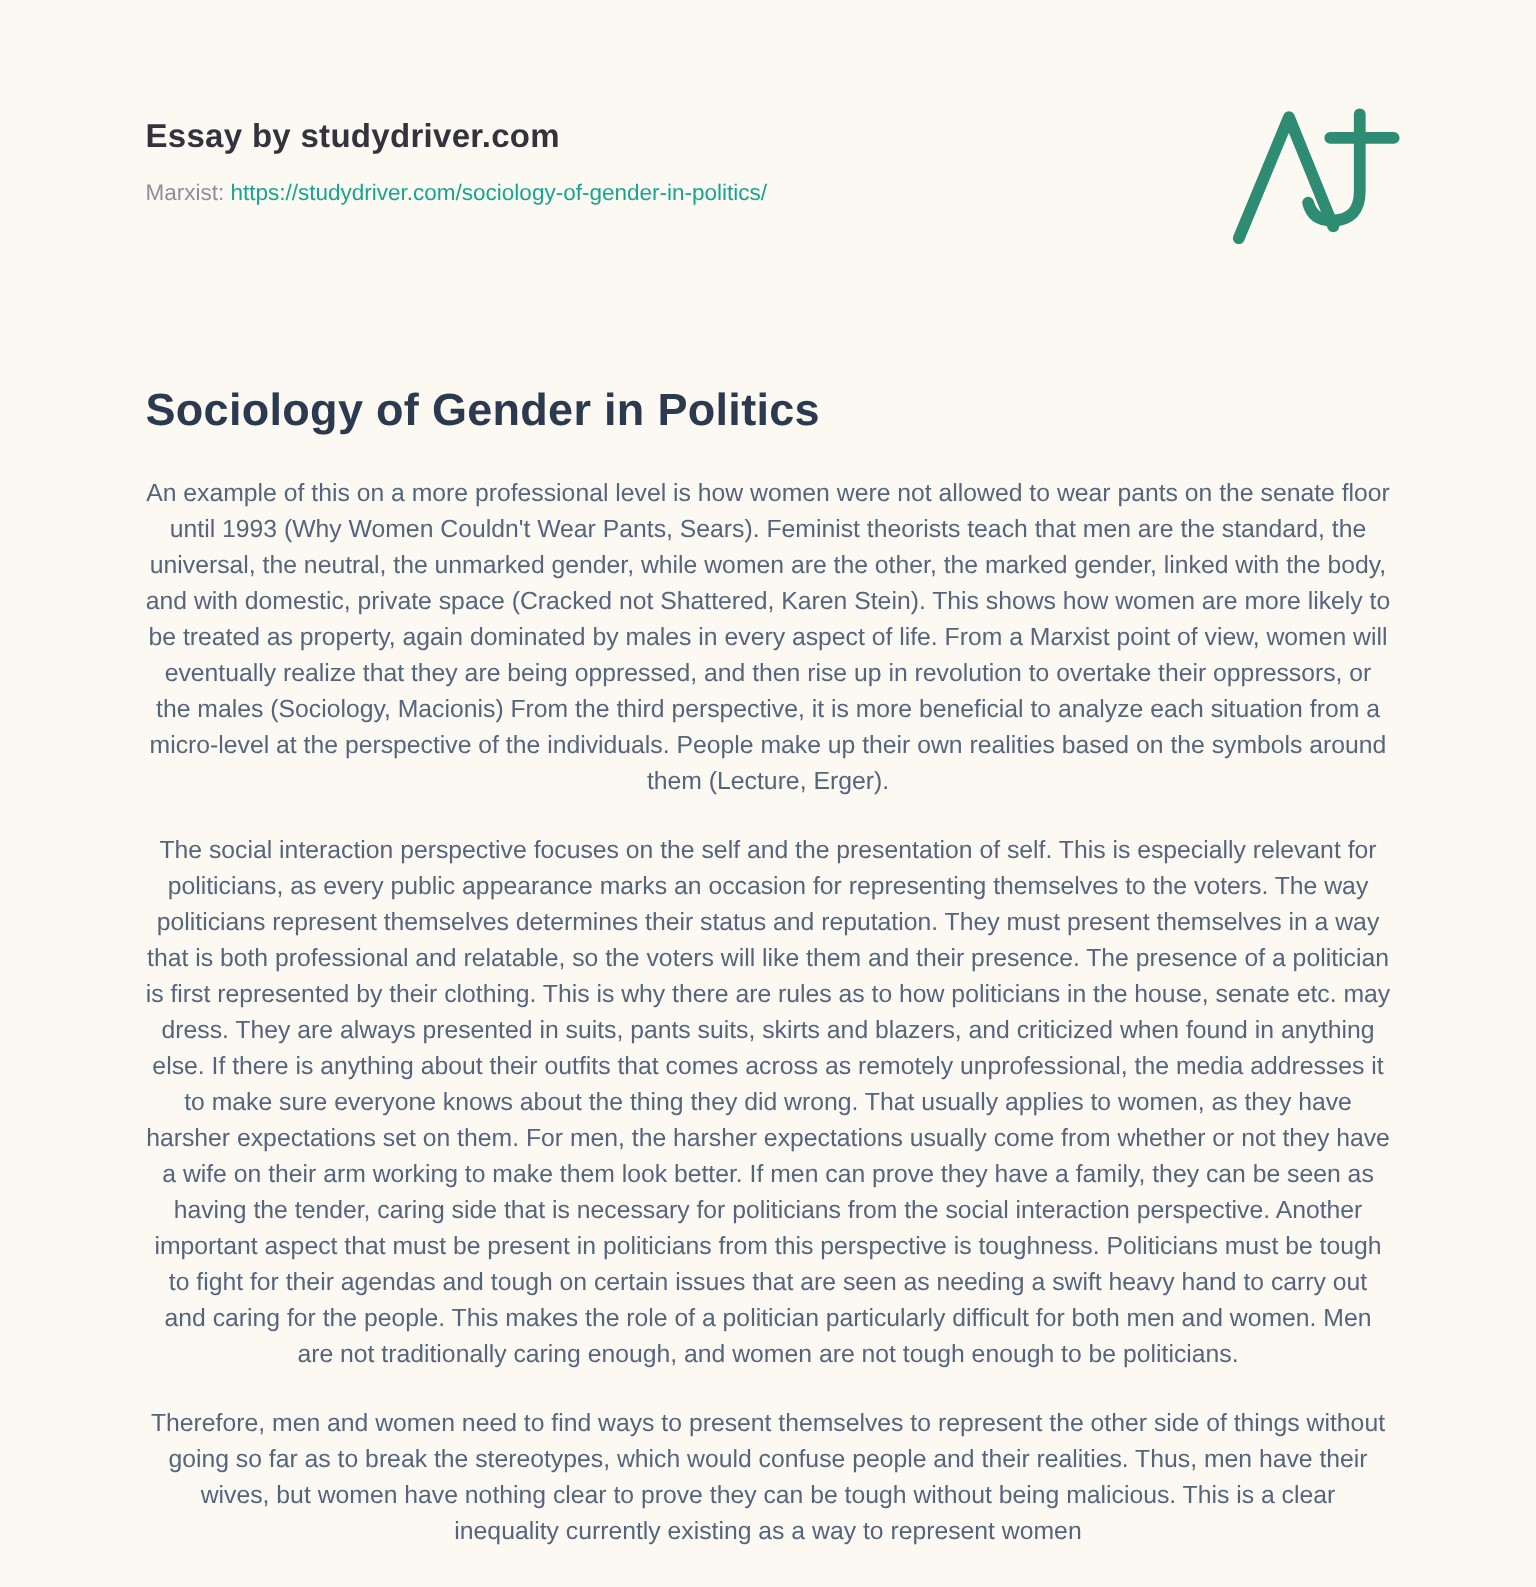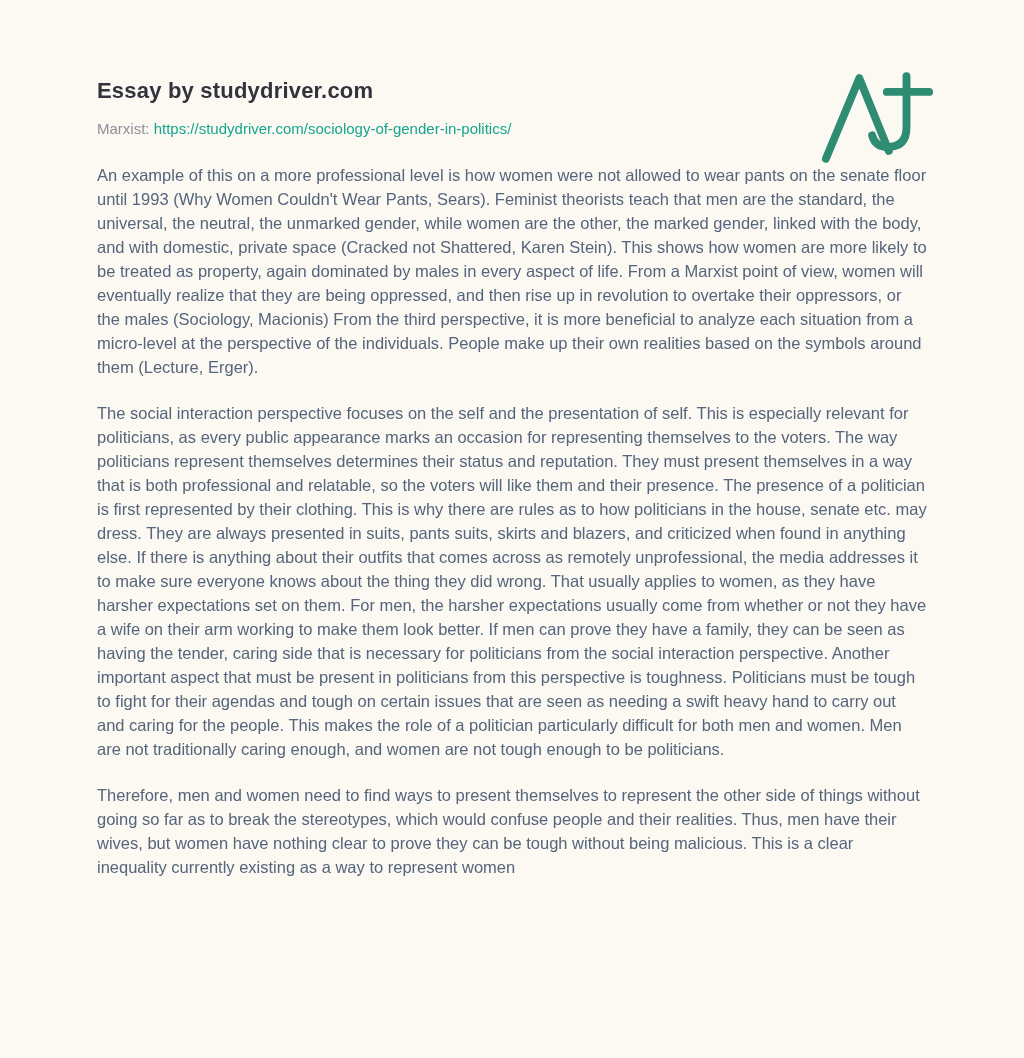--- a/index.html
+++ b/index.html
@@ -44,21 +44,21 @@
     font-weight: bold;
     color: #2c3a50;
     letter-spacing: 0.2px;
   }
   .content { margin-top: 26px; }
   .content p {
     font-size: 16.5px;
     line-height: 24px;
     color: #55657c;
     margin-bottom: 22px;
-    text-align: left;
+    text-align: center;
   }
 </style>
 </head>
 <body>
 
 <div class="page">
 
   <div class="byline">Essay by studydriver.com</div>
 
   <div class="source-line">
@@ -67,20 +67,21 @@
   </div>
 
   <div class="logo">
     <svg width="118" height="94" viewBox="0 0 120 95" fill="none" xmlns="http://www.w3.org/2000/svg">
       <path d="M8 90 L42 8 L72 82" stroke="#2e8c72" stroke-width="8" fill="none" stroke-linecap="round" stroke-linejoin="round"></path>
       <path d="M90 6 L90 58 Q90 78 71 78 Q58 78 55 66" stroke="#2e8c72" stroke-width="8" fill="none" stroke-linecap="round"></path>
       <path d="M70 22 L113 22" stroke="#2e8c72" stroke-width="8" fill="none" stroke-linecap="round"></path>
     </svg>
   </div>
 
+  <h1 class="title">Sociology of Gender in Politics</h1>
 
   <div class="content">
     <p>An example of this on a more professional level is how women were not allowed to wear pants on the senate floor until 1993 (Why Women Couldn't Wear Pants, Sears). Feminist theorists teach that men are the standard, the universal, the neutral, the unmarked gender, while women are the other, the marked gender, linked with the body, and with domestic, private space (Cracked not Shattered, Karen Stein). This shows how women are more likely to be treated as property, again dominated by males in every aspect of life. From a Marxist point of view, women will eventually realize that they are being oppressed, and then rise up in revolution to overtake their oppressors, or the males (Sociology, Macionis) From the third perspective, it is more beneficial to analyze each situation from a micro-level at the perspective of the individuals. People make up their own realities based on the symbols around them (Lecture, Erger).</p>
     <p>The social interaction perspective focuses on the self and the presentation of self. This is especially relevant for politicians, as every public appearance marks an occasion for representing themselves to the voters. The way politicians represent themselves determines their status and reputation. They must present themselves in a way that is both professional and relatable, so the voters will like them and their presence. The presence of a politician is first represented by their clothing. This is why there are rules as to how politicians in the house, senate etc. may dress. They are always presented in suits, pants suits, skirts and blazers, and criticized when found in anything else. If there is anything about their outfits that comes across as remotely unprofessional, the media addresses it to make sure everyone knows about the thing they did wrong. That usually applies to women, as they have harsher expectations set on them. For men, the harsher expectations usually come from whether or not they have a wife on their arm working to make them look better. If men can prove they have a family, they can be seen as having the tender, caring side that is necessary for politicians from the social interaction perspective. Another important aspect that must be present in politicians from this perspective is toughness. Politicians must be tough to fight for their agendas and tough on certain issues that are seen as needing a swift heavy hand to carry out and caring for the people. This makes the role of a politician particularly difficult for both men and women. Men are not traditionally caring enough, and women are not tough enough to be politicians.</p>
     <p>Therefore, men and women need to find ways to present themselves to represent the other side of things without going so far as to break the stereotypes, which would confuse people and their realities. Thus, men have their wives, but women have nothing clear to prove they can be tough without being malicious. This is a clear inequality currently existing as a way to represent women</p>
   </div>
 
 </div>
 
 </body></html>

